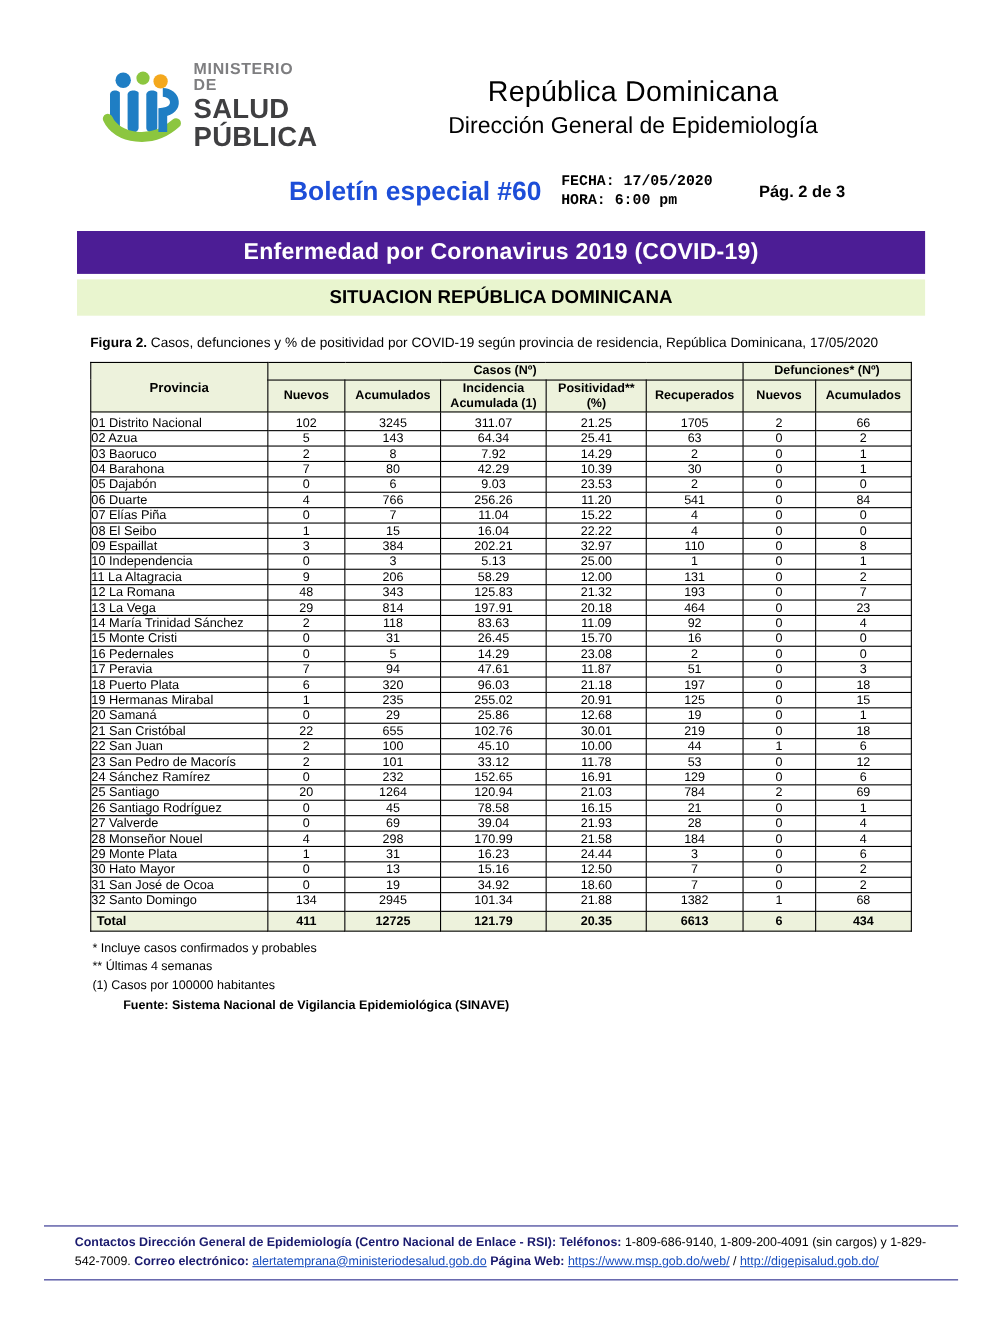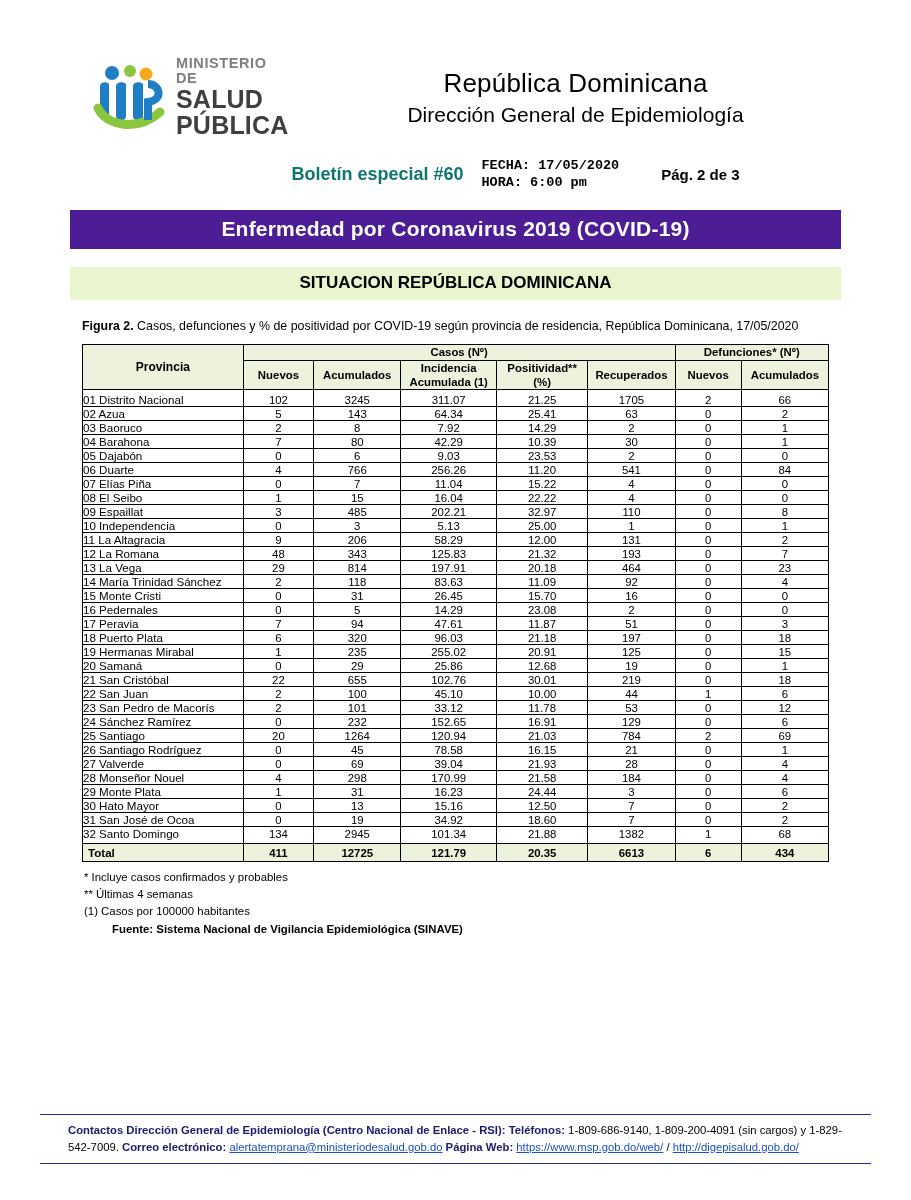--- a/index.html
+++ b/index.html
@@ -76,23 +76,23 @@
   
   .subheader {
     display: flex;
     align-items: center;
     justify-content: center;
     margin-top: 6px;
     gap: 18px;
     padding-left: 120px;
   }
   .boletin {
-    color: #0f766e;
-    font-weight: bold;
-    font-size: 18px;
+    color: #1d4ed8;
+    font-weight: bold;
+    font-size: 24px;
   }
   .fecha {
     font-size: 13.5px;
     font-weight: bold;
     line-height: 1.25;
     text-align: left;
     font-family: Liberation Mono, monospace;
   }
   .pagina {
     font-size: 15px;
@@ -105,21 +105,21 @@
     margin: 18px 30px 0 30px;
     background: #4c1d95;
     color: #ffffff;
     text-align: center;
     font-size: 21px;
     font-weight: bold;
     padding: 7px 0 8px 0;
     letter-spacing: 0.2px;
   }
   .banner-green {
-    margin: 18px 30px;
+    margin: 5px 30px;
     background: #e9f5cf;
     color: #000000;
     text-align: center;
     font-size: 17px;
     font-weight: bold;
     padding: 6px 0 7px 0;
   }
 
   
   .fig-caption {
@@ -360,21 +360,21 @@
             <td class="num">15</td>
             <td class="num">16.04</td>
             <td class="num">22.22</td>
             <td class="num sep-right">4</td>
             <td class="num sep-left">0</td>
             <td class="num sep-right">0</td>
           </tr>
           <tr>
             <td class="prov">09 Espaillat</td>
             <td class="num">3</td>
-            <td class="num">485</td>
+            <td class="num">384</td>
             <td class="num">202.21</td>
             <td class="num">32.97</td>
             <td class="num sep-right">110</td>
             <td class="num sep-left">0</td>
             <td class="num sep-right">8</td>
           </tr>
           <tr>
             <td class="prov">10 Independencia</td>
             <td class="num">0</td>
             <td class="num">3</td>

